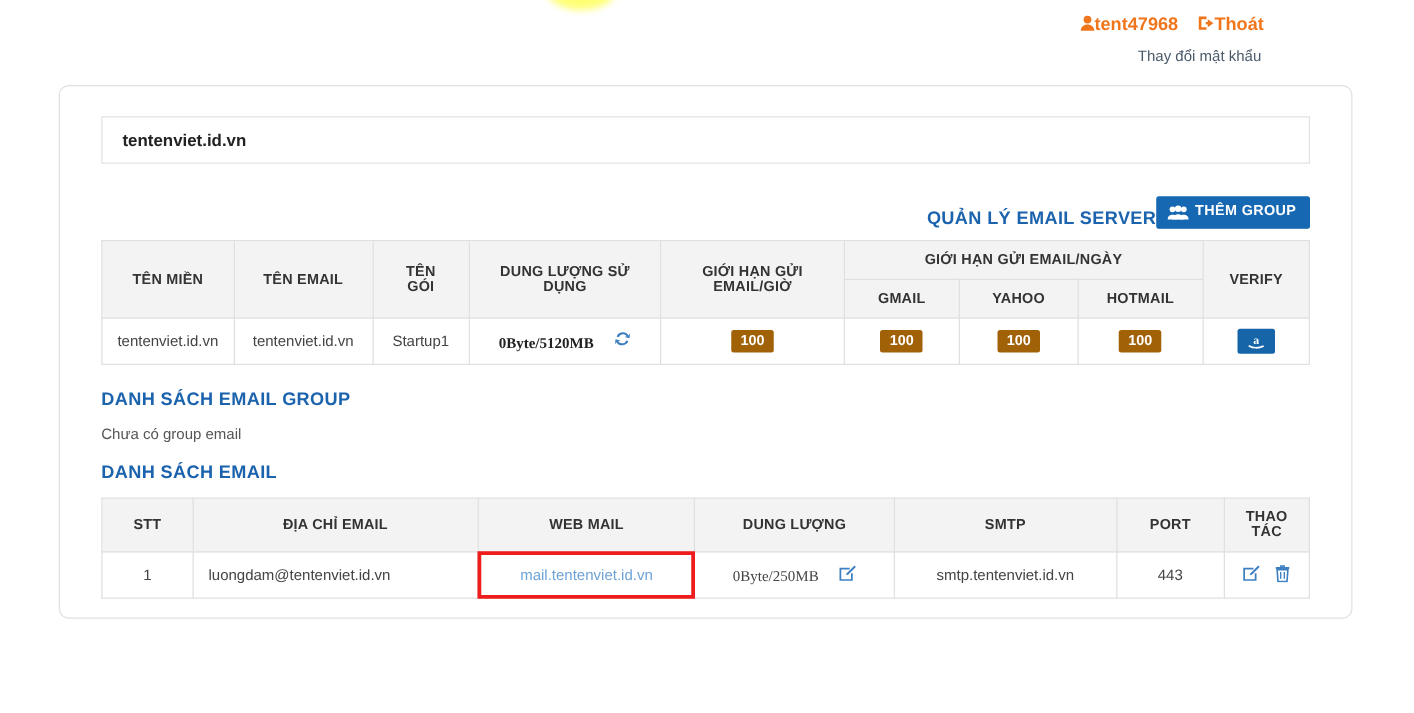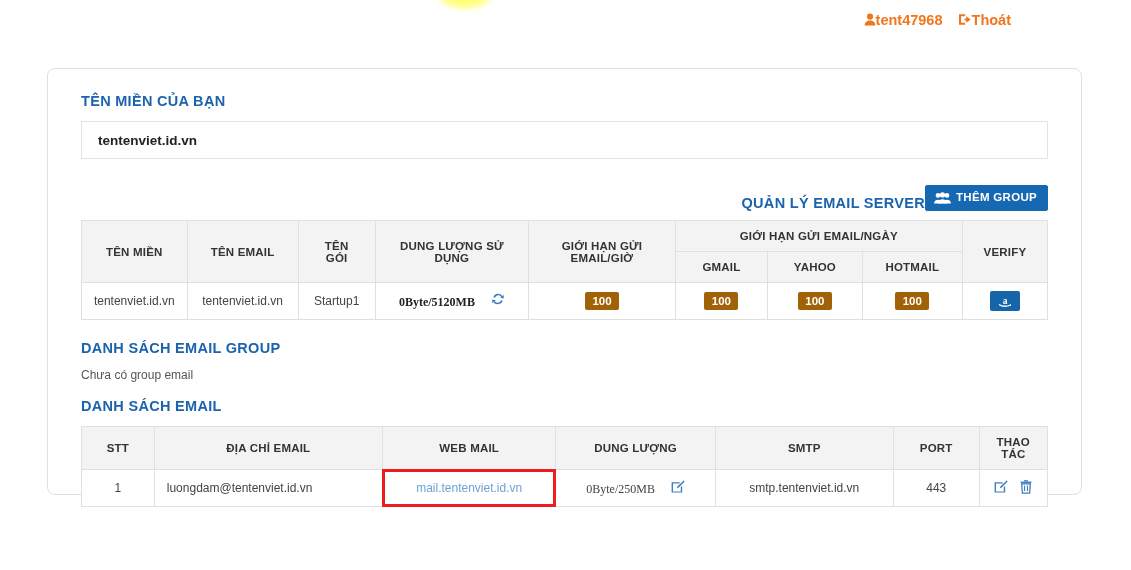--- a/index.html
+++ b/index.html
@@ -239,26 +239,26 @@
     </span><span class="account-logout">
       <span class="logout-icon">
         <svg width="14" height="13" viewBox="0 0 14 13" aria-hidden="true">
           <path d="M1 1.2h6.2v2.1H3.1v6.4h4.1v2.1H1z" fill="#f0751b"></path>
           <path d="M8.2 3.3l4.4 3.2-4.4 3.2z" fill="#f0751b"></path>
           <rect x="6.6" y="5.6" width="4" height="1.9" fill="#f0751b"></rect>
         </svg>
       </span><span>Thoát</span>
     </span>
   </div>
+  <div class="account-line2">Thay đổi mật khẩu</div>
 </div>
 
 <div class="panel">
   <div class="panel-inner">
 
-    <h2 class="section-title">TÊN MIỀN CỦA BẠN</h2>
     <div class="domain-box">tentenviet.id.vn</div>
 
     <div class="section-head">
       <h2 class="section-title">QUẢN LÝ EMAIL SERVER</h2>
       <div class="btn-row">
         <button class="btn">
           <span>
             <svg width="17" height="12" viewBox="0 0 17 12" aria-hidden="true">
               <circle cx="4" cy="3.4" r="2.3" fill="#fff"></circle>
               <circle cx="13" cy="3.4" r="2.3" fill="#fff"></circle>

